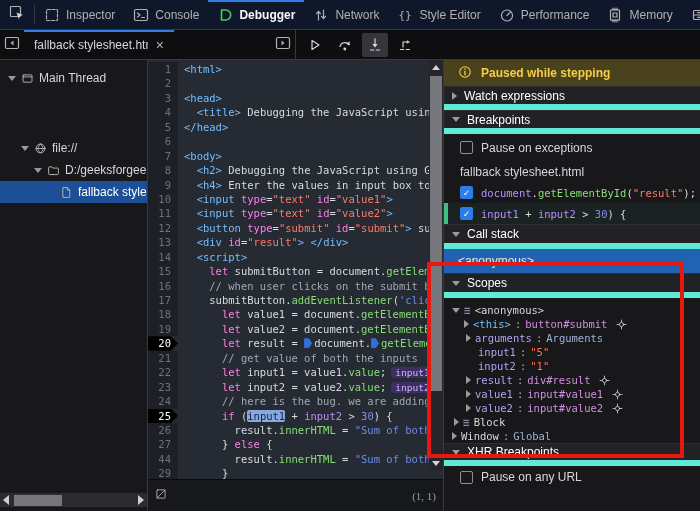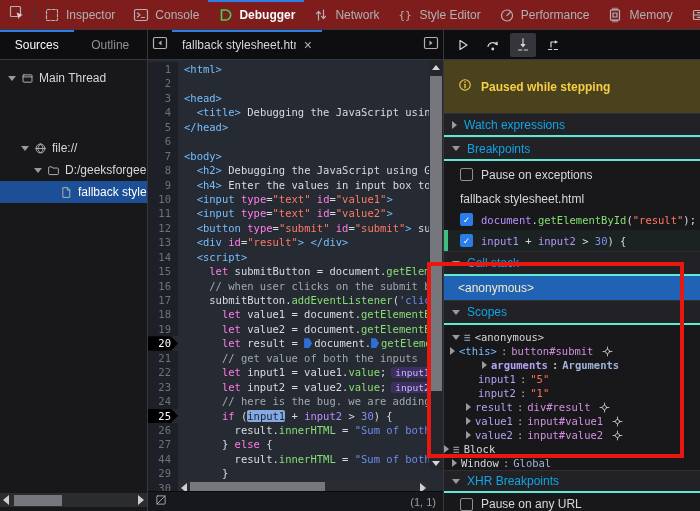--- a/index.html
+++ b/index.html
@@ -5,21 +5,21 @@
   * { margin:0; padding:0; box-sizing:border-box; }
   html,body { background:#000; }
   .app {
     position:relative; width:700px; height:511px; overflow:hidden;
     background:#0c0c0d; font-family:"Liberation Sans", sans-serif;
     color:#d7d7db; font-size:12px; -webkit-font-smoothing:antialiased;
   }
   .icon { display:inline-flex; align-items:center; justify-content:center; flex:none; }
 
   
-  .toolbar { height:30px; display:flex; align-items:stretch; background:#7f1d1d; border-bottom:1px solid #38383d; overflow:hidden; }
+  .toolbar { height:30px; display:flex; align-items:stretch; background:#0f172a; border-bottom:1px solid #38383d; overflow:hidden; }
   .picker-btn { width:34px; display:flex; align-items:center; justify-content:center; background:none; border:none; cursor:pointer; }
   .tb-sep { width:1px; background:#38383d; margin:5px 0; }
   .tool-tabs { display:flex; align-items:stretch; flex:1; overflow:hidden; }
   .tool-tab { position:relative; display:flex; align-items:center; gap:6px; padding:0 9px; color:#b1b1b3; white-space:nowrap; cursor:pointer; }
   .tool-tab.active { color:#f9f9fa; font-weight:bold; }
   .tool-tab.active::before { content:""; position:absolute; top:0; left:0; right:0; height:2px; background:#2e7de9; }
 
   
   .subbar { height:30px; display:flex; align-items:stretch; border-bottom:1px solid #38383d; background:#0e0e10; }
   .left-tabs { width:148px; flex:none; display:flex; border-right:1px solid #38383d; }
@@ -71,27 +71,27 @@
   .sg-chip { background:#87a9e2; color:#14253f; border-radius:2px; }
   .sg-badge { background:#3d2e63; color:#cdb9f5; border-radius:3px; padding:0 4px; margin-left:5px; font-size:9.5px; }
   .sg-colbp { display:inline-block; width:8px; height:10px; background:#2f6fd9; clip-path:polygon(0 0,60% 0,100% 50%,60% 100%,0 100%); vertical-align:-1px; margin-right:2px; }
   .htrack { flex:1; position:relative; background:#2a2c30; display:flex; align-items:center; }
   .vscroll { position:absolute; right:0; top:0; width:14px; height:410px; background:#24262b; }
   .vthumb { position:absolute; left:1px; right:1px; top:16px; height:315px; background:#76777c; cursor:grab; }
   .varrow { position:absolute; left:0; width:14px; height:14px; display:flex; align-items:center; justify-content:center; cursor:pointer; }
   .varrow.up { top:0; } .varrow.dn { top:396px; }
   .varrow .tu { width:0;height:0;border-left:4.5px solid transparent;border-right:4.5px solid transparent;border-bottom:5.5px solid #d7d7db; }
   .varrow .td { width:0;height:0;border-left:4.5px solid transparent;border-right:4.5px solid transparent;border-top:5.5px solid #d7d7db; }
-  .statusbar { position:absolute; left:0; right:0; bottom:0; height:20px; background:#17181b; border-top:1px solid #0a0a0b; display:flex; align-items:center; padding:0 7px; }
+  .statusbar { position:absolute; left:0; right:0; bottom:0; height:32px; background:#17181b; border-top:1px solid #0a0a0b; display:flex; align-items:center; padding:0 7px;font-family:Liberation Serif, serif; }
   .cursor-pos { margin-left:auto; color:#9a9aa0; font-size:11px; }
 
   
   .rightpanel { flex:1; background:#18181a; overflow:hidden; display:flex; flex-direction:column; }
-  .paused-banner { height:53px; flex:none; background:#4a421c; color:#f7ce46; font-weight:bold; display:flex; align-items:center; gap:9px; padding-left:14px; }
-  .sect-head { flex:none; background:#222226; border-top:1px solid #2f2f33; border-bottom:2px solid #5eead4; display:flex; align-items:center; gap:7px; padding-left:8px; color:#0ea5e9; cursor:pointer; }
+  .paused-banner { height:26px; flex:none; background:#4a421c; color:#f7ce46; font-weight:bold; display:flex; align-items:center; gap:9px; padding-left:14px; }
+  .sect-head { flex:none; background:#222226; border-top:1px solid #2f2f33; border-bottom:6px solid #5eead4; display:flex; align-items:center; gap:7px; padding-left:8px; color:#ffffff; cursor:pointer; }
   .h24 { height:24px; } .h25 { height:25px; } .h23 { height:23px; }
   .panel-row { flex:none; display:flex; align-items:center; gap:8px; padding-left:16px; color:#d7d7db; }
   .cb { width:13px; height:13px; border-radius:2px; flex:none; cursor:pointer; }
   .cb.on { background:#2b7de9; color:#fff; font-size:10px; line-height:13px; text-align:center; }
   .cb.on::before { content:"✓"; }
   .cb.off { border:1px solid #8f8f94; }
   .bp-file { height:21px; }
   .bp-item { height:21px; font-family:"DejaVu Sans Mono", monospace; font-size:10.5px; cursor:pointer; }
   .bp-item.current { border-left:4px solid #3fbf7f; padding-left:12px; background:rgba(63,191,127,0.07); }
   .frames { flex:none; }
@@ -191,24 +191,20 @@
             <svg width="16" height="16" viewBox="0 0 16 16" fill="none" stroke="#b1b1b3" stroke-width="1.2" stroke-linecap="round" stroke-linejoin="round">
               <rect x="2.5" y="3.5" width="11" height="9" rx="1"></rect>
               <path d="M2.5 8h11M6.5 5.7h3M6.5 10.3h3"></path>
             </svg>
           </span>
         </div>
       </div>
   </div>
 
   <div class="subbar">
-    <div class="left-tabs">
-      <div class="ltab active">Sources</div>
-      <div class="ltab">Outline</div>
-    </div>
     <div class="mid-tabbar">
       <button class="sq-btn">
           <span id="collapse-icon-slot"><span class="icon">
               <svg width="16" height="16" viewBox="0 0 16 16" fill="none" stroke="#b1b1b3" stroke-width="1.2" stroke-linecap="round" stroke-linejoin="round">
                 <rect x="1.5" y="2.5" width="13" height="11" rx="1.5"></rect>
                 <path d="M9.5 5.5 L6.5 8 L9.5 10.5 Z" fill="#b1b1b3" stroke="none"></path>
               </svg>
             </span></span>
         </button>
       <div class="file-tab">
@@ -421,33 +417,33 @@
       <div class="sect-head h25">
         <span class="tri down"></span>
         <span>Scopes</span>
       </div>
       <div class="scope-list" id="scopes">
           <div class="scope-row" style="padding-left: 8px;">
             <span class="tri down"></span>
             <span class="bars"></span>
             <span class="n-plain">&lt;anonymous&gt;</span>
           </div>
-          <div class="scope-row" style="padding-left: 6px;">
+          <div class="scope-row" style="padding-left: 20px;">
             <span class="tri right"></span>
             <span class="n-blue">&lt;this&gt;</span>
             <span class="sep-colon">: </span>
             <span class="v-node">button#submit</span>
             <span class="icon" style="margin-left: 5px;">
               <svg width="11" height="11" viewBox="0 0 16 16" fill="none" stroke="#b1b1b3" stroke-width="1.2" stroke-linecap="round" stroke-linejoin="round">
                 <circle cx="8" cy="8" r="3" stroke="#d7d7db"></circle>
                 <path d="M8 1.5V4M8 12v2.5M1.5 8H4M12 8h2.5" stroke="#d7d7db"></path>
               </svg>
             </span>
           </div>
-          <div class="scope-row" style="padding-left: 38px; font-weight: bold;">
+          <div class="scope-row" style="padding-left: 22px;">
             <span class="tri right"></span>
             <span class="n-lav">arguments</span>
             <span class="sep-colon">: </span>
             <span class="v-dim">Arguments</span>
           </div>
           <div class="scope-row" style="padding-left: 22px;">
             <span class="tri spacer"></span>
             <span class="n-lav">input1</span>
             <span class="sep-colon">: </span>
             <span class="v-str">"5"</span>
@@ -487,21 +483,21 @@
             <span class="n-lav">value2</span>
             <span class="sep-colon">: </span>
             <span class="v-node">input#value2</span>
             <span class="icon" style="margin-left: 5px;">
               <svg width="11" height="11" viewBox="0 0 16 16" fill="none" stroke="#b1b1b3" stroke-width="1.2" stroke-linecap="round" stroke-linejoin="round">
                 <circle cx="8" cy="8" r="3" stroke="#d7d7db"></circle>
                 <path d="M8 1.5V4M8 12v2.5M1.5 8H4M12 8h2.5" stroke="#d7d7db"></path>
               </svg>
             </span>
           </div>
-          <div class="scope-row" style="padding-left: 0;">
+          <div class="scope-row" style="padding-left: 10px;">
             <span class="tri right"></span>
             <span class="bars"></span>
             <span class="n-plain">Block</span>
           </div>
           <div class="scope-row" style="padding-left: 8px;">
             <span class="tri right"></span>
             <span class="n-plain">Window</span>
             <span class="sep-colon">: </span>
             <span class="v-dim">Global</span>
           </div>

